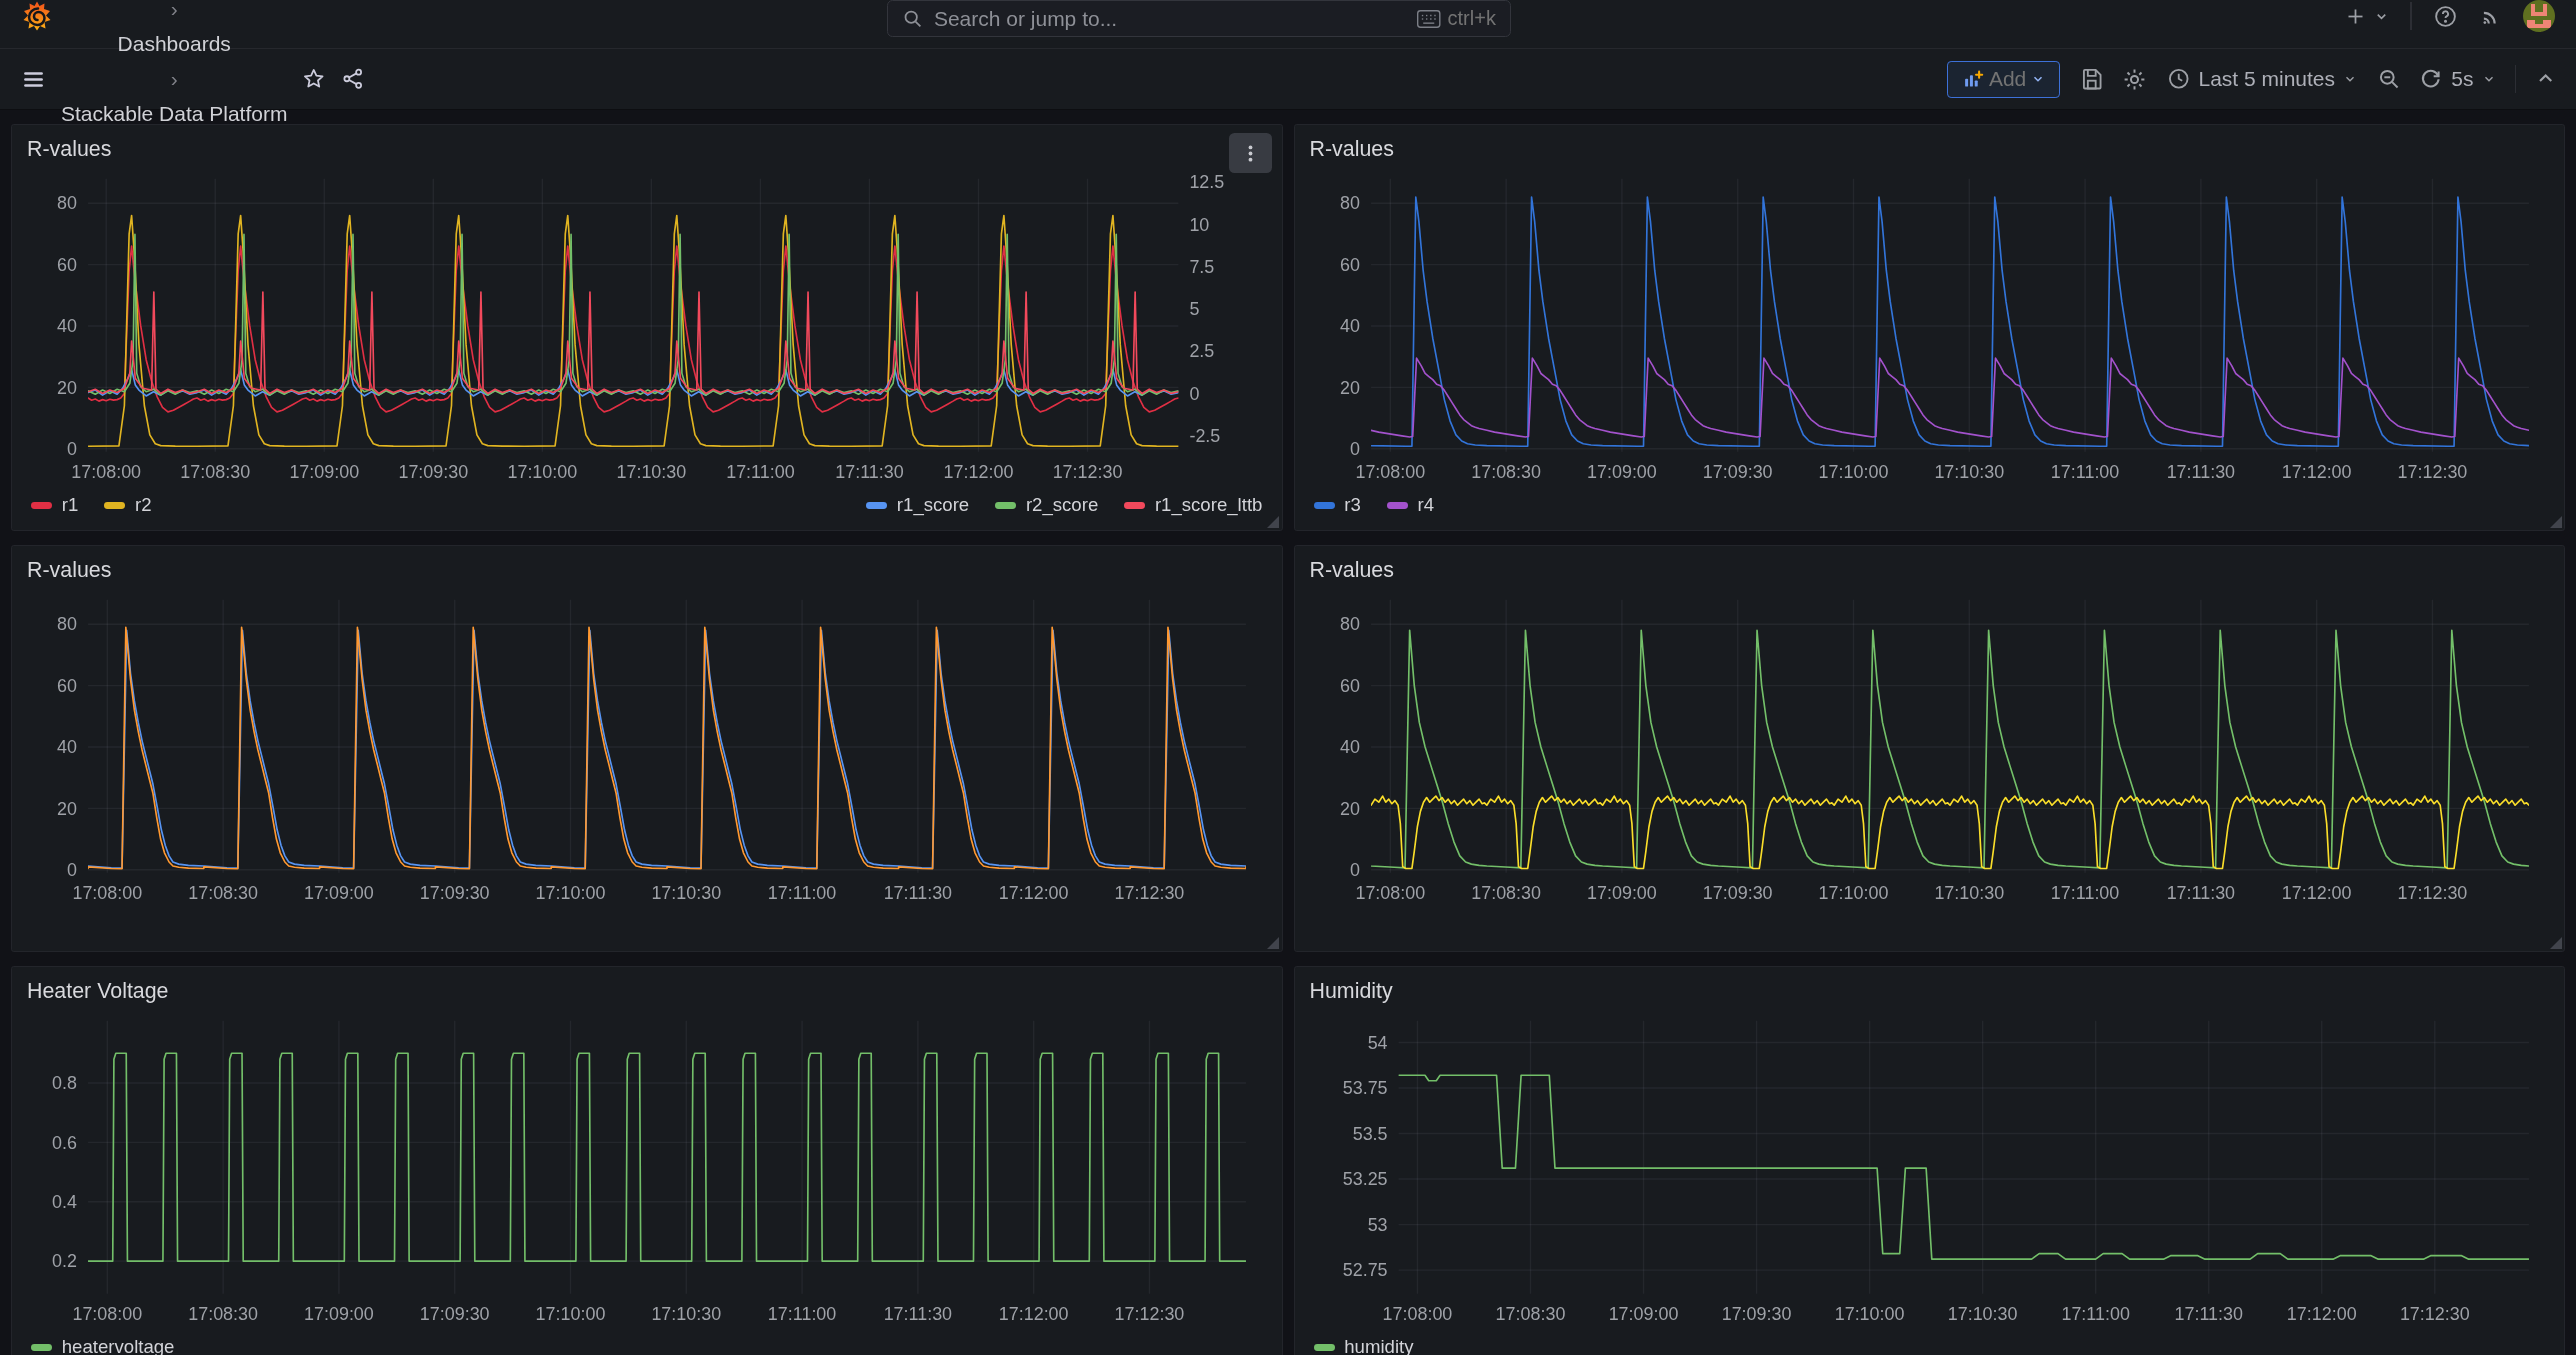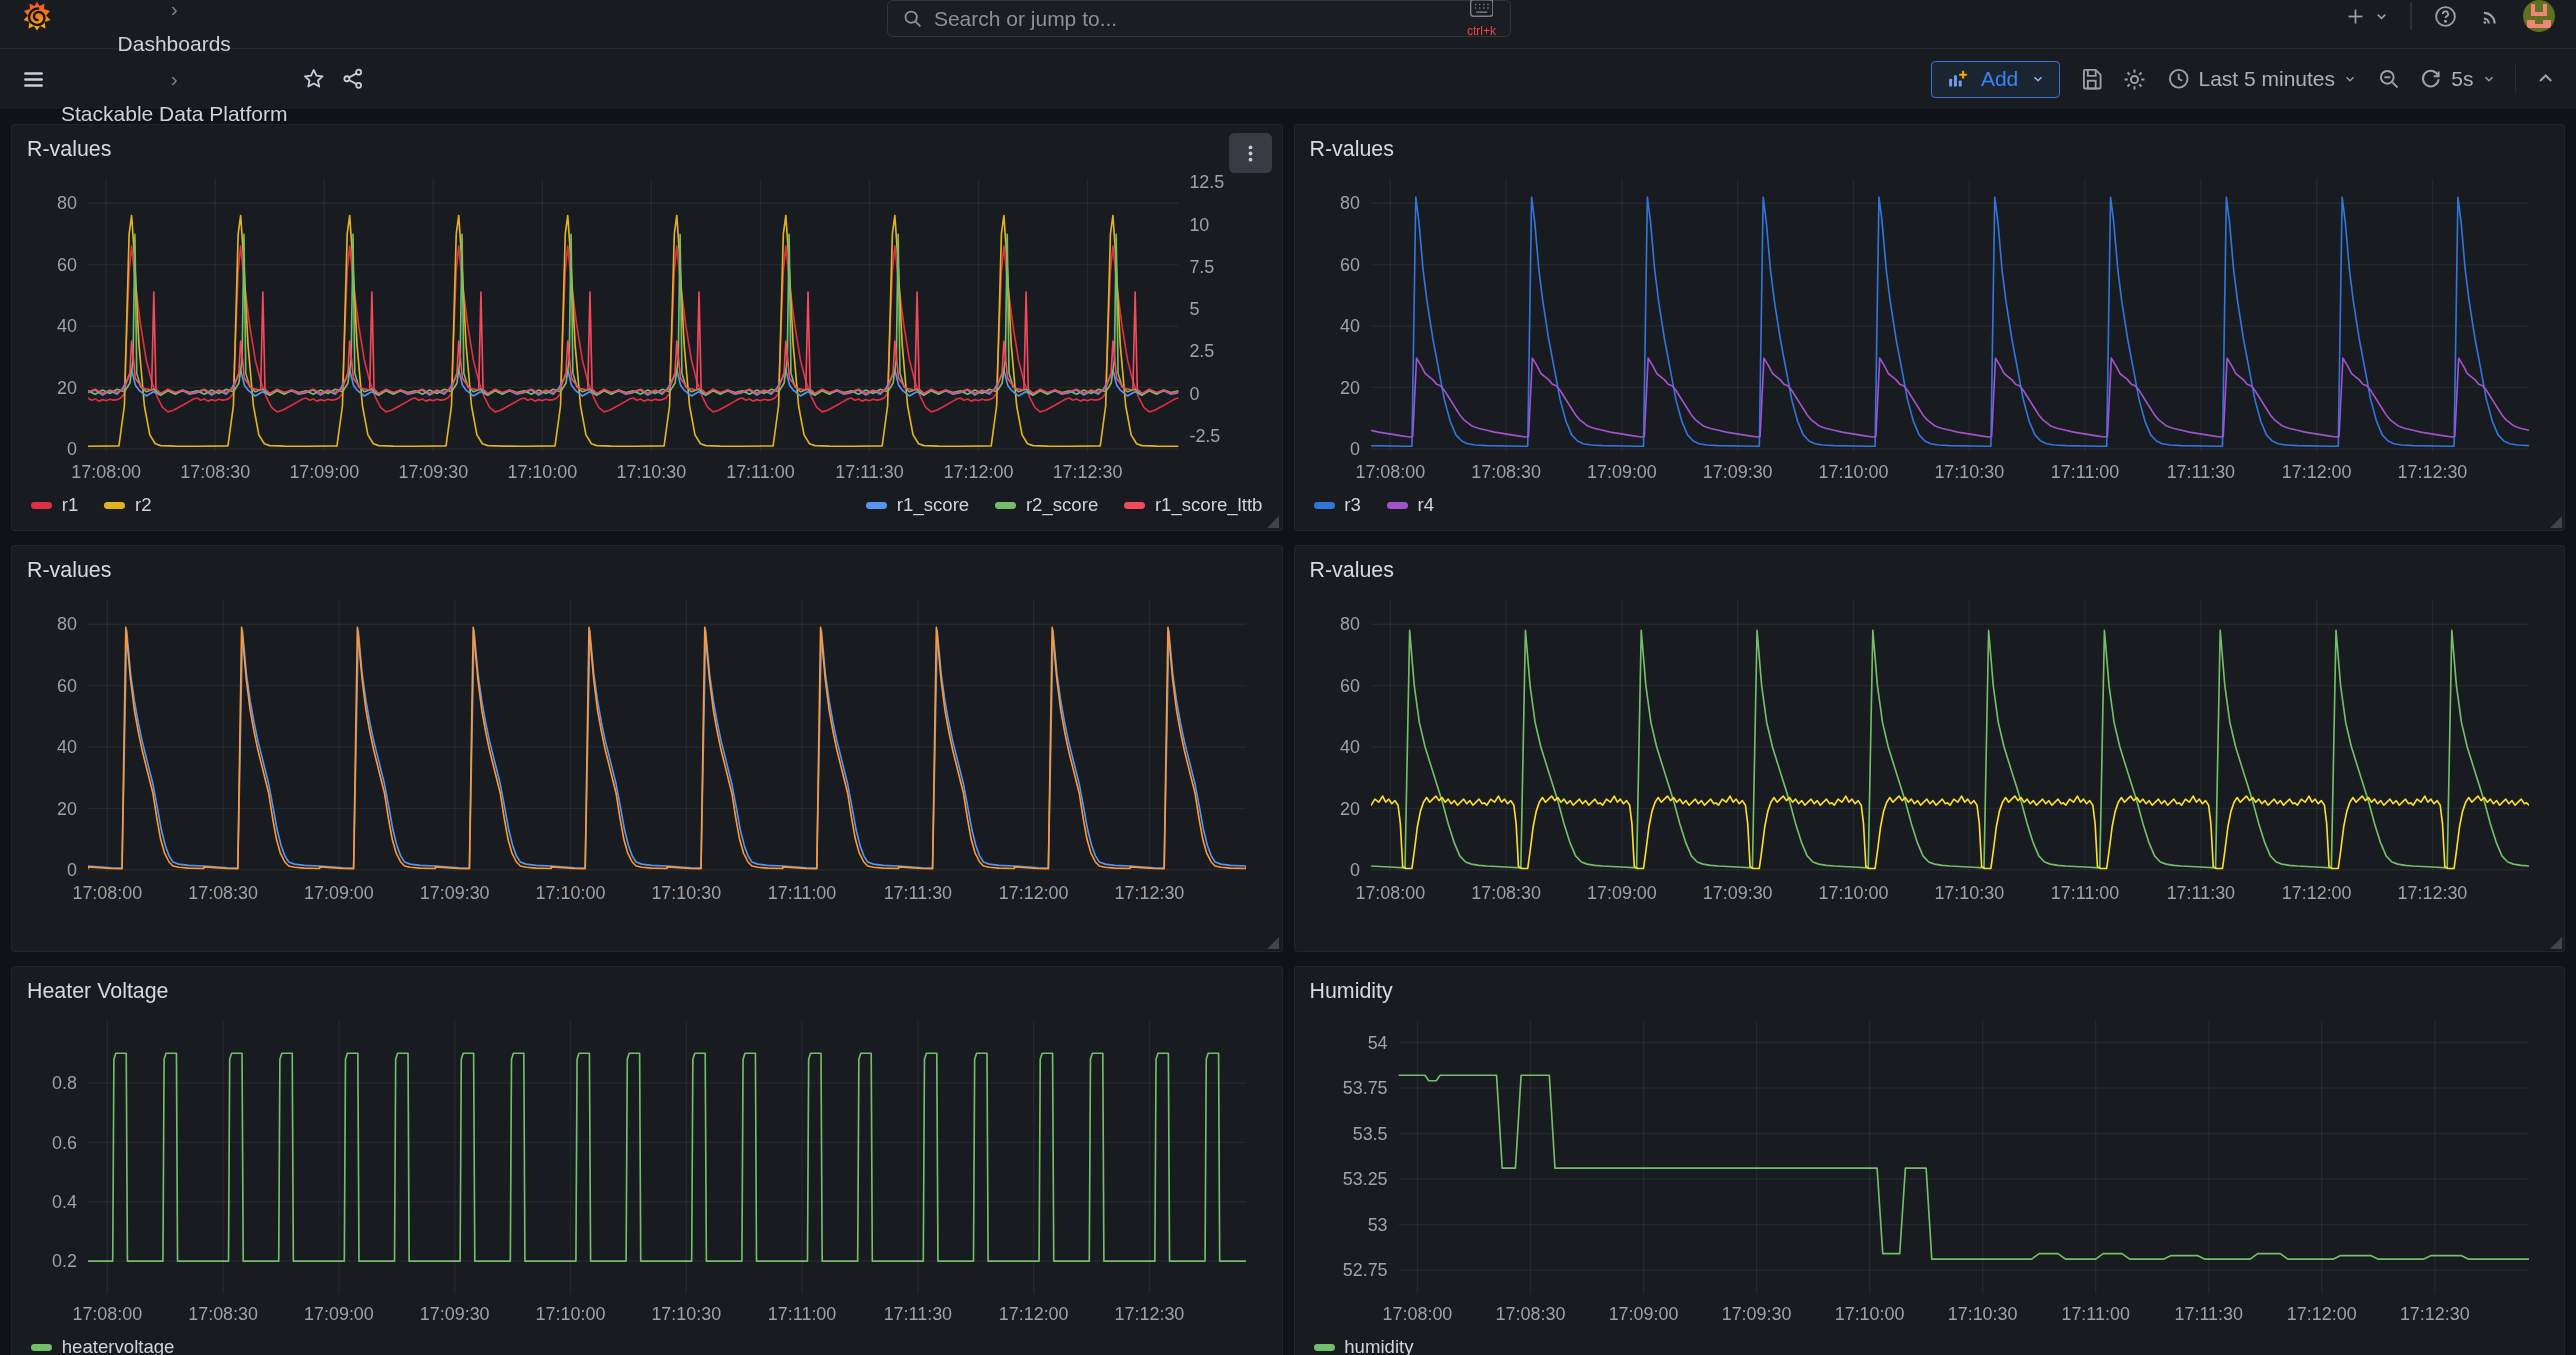--- a/index.html
+++ b/index.html
@@ -14,40 +14,40 @@
     padding:0 21px; border-bottom:1.4px solid #26282d;
   }
   .topnav .left { display:flex; align-items:center; gap:16.6px; }
   .topnav .center { flex:1; display:flex; justify-content:center; }
   .searchbox {
     width:624px; height:37px; background:#1b1d23; border:1.4px solid #33353c;
     border-radius:5.5px; display:flex; align-items:center; padding:0 14px; gap:11px;
     color:#8e9097; font-size:21px;
   }
   .searchbox .ph { flex:1; white-space:nowrap; }
-  .shortcut { display:flex; align-items:center; gap:7px; color:#ef4444; font-size:12px;flex-direction:column; }
+  .shortcut { display:flex; align-items:center; gap:7px; color:#737373; font-size:20px; }
   .topnav .right { display:flex; align-items:center; gap:21px; }
   .vdivider { width:1.4px; height:28px; background:#2c2e34; }
   .iconbtn { display:flex; align-items:center; justify-content:center; cursor:pointer; }
   .avatar { width:32px; height:32px; border-radius:50%; overflow:hidden; }
   
   .toolbar {
     height:61px; background:#181b1f; display:flex; align-items:center;
     padding:0 21px; border-bottom:1.4px solid #0d0e11;
   }
   .toolbar .bleft { display:flex; align-items:center; gap:15px; flex:1; min-width:0; }
   .crumbs { display:flex; align-items:center; gap:11px; font-size:21px;flex-direction:column; }
   .crumb { color:#d0d1d6; white-space:nowrap; cursor:pointer; }
   .crumb.last { color:#9fa1a7; cursor:default; }
   .crumb-sep { color:#81838a; font-size:21px; }
   .toolbar .bright { display:flex; align-items:center; gap:19.3px; }
   .addbtn {
-    display:flex; align-items:center; gap:13px; height:37px; padding:0 14px;
+    display:flex; align-items:center; gap:5px; height:37px; padding:0 14px;
     border:1.4px solid #3d71d9; border-radius:4.1px; background:rgba(61,113,217,0.10);
-    color:#3b82f6; font-size:21px; font-weight:500; cursor:pointer;text-align:right;
+    color:#737373; font-size:21px; font-weight:500; cursor:pointer;text-align:right;
   }
   .ctrl { display:flex; align-items:center; gap:8.3px; color:#aeb0b8; font-size:21px; cursor:pointer; }
   
   .grid {
     display:grid; grid-template-columns:1fr 1fr; gap:14px 11px; margin:14px 11px;
   }
   .panel {
     position:relative; height:407px; background:#181b1f; border:0.7px solid #23252b;
     border-radius:2.8px; display:flex; flex-direction:column; padding:12.4px 15px 8.3px 15px;
     overflow:hidden;

